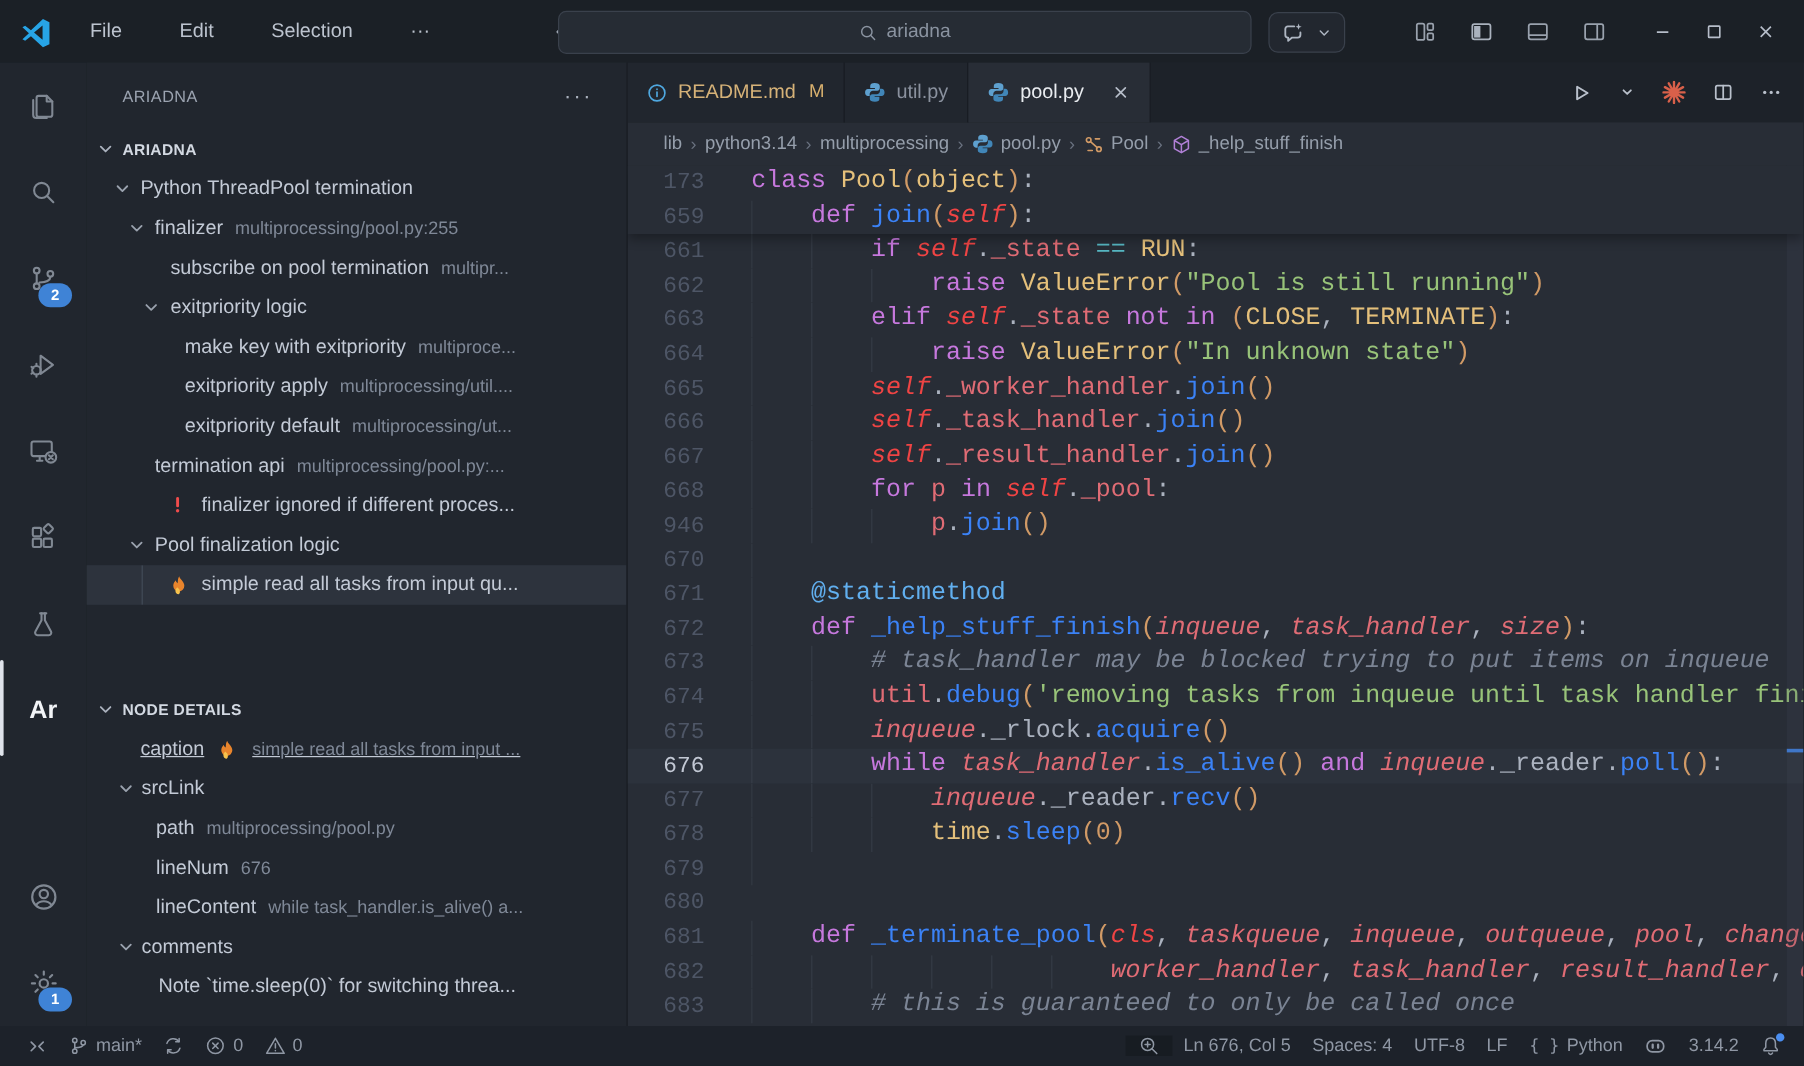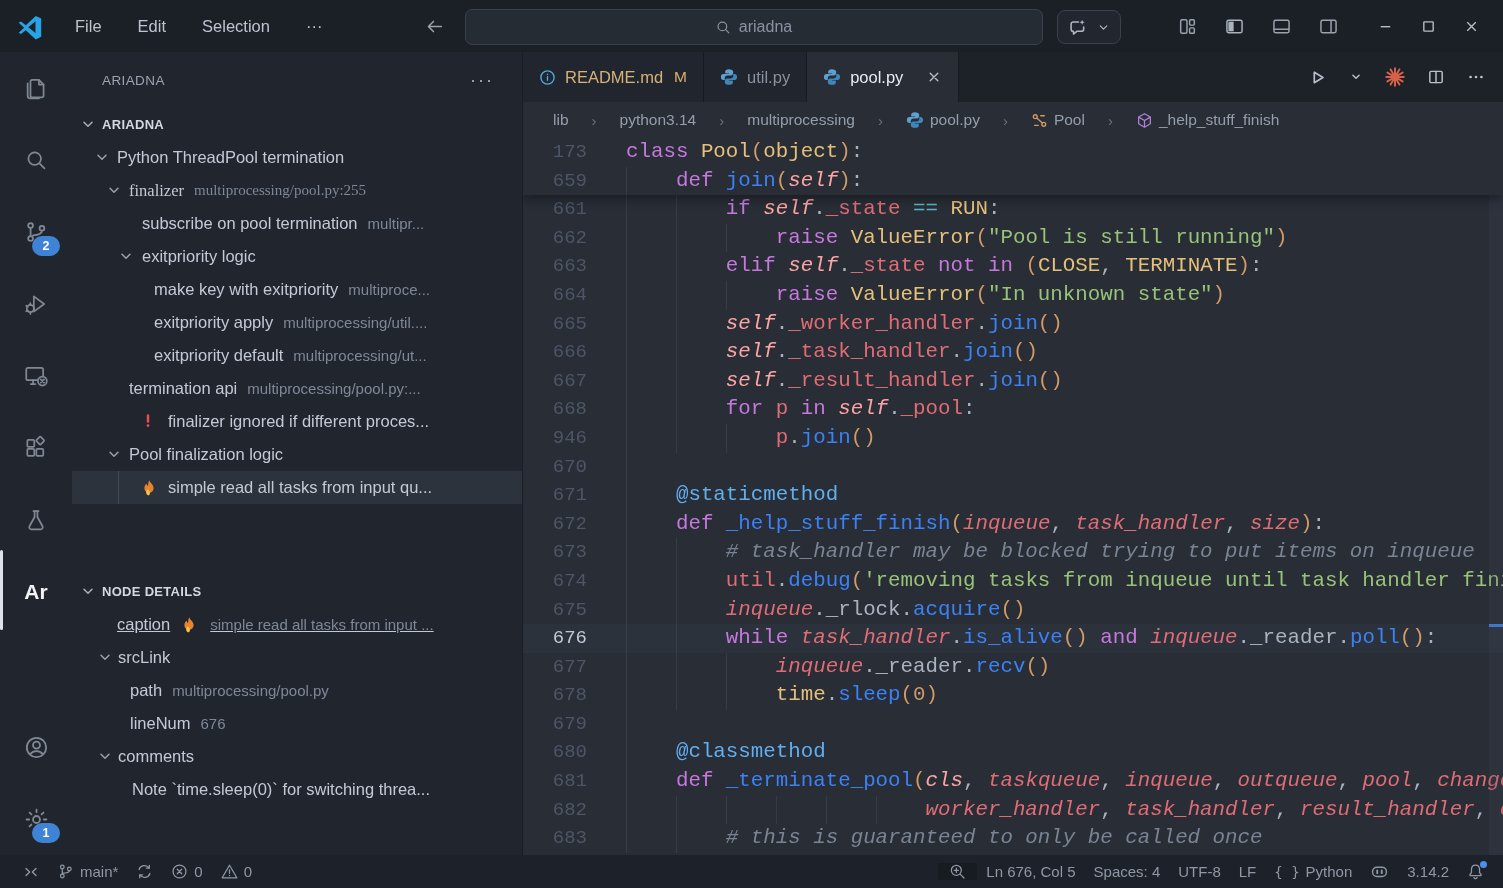--- a/index.html
+++ b/index.html
@@ -2,21 +2,21 @@
 <html><head>
 <meta charset="utf-8">
 <style>
   html,body{margin:0;padding:0;background:#1b2026;}
   body{width:1503px;height:888px;overflow:hidden;font-family:"Liberation Sans","DejaVu Sans",sans-serif;
        -webkit-font-smoothing:antialiased;color:#c7cdd8;font-size:16px;}
   svg{display:block}
   
   .titlebar{height:52px;background:#1b2026;display:flex;align-items:center;position:relative;}
   .logo{margin:0 18px 0 16px}
-  .menus{display:flex;gap:8px;color:#bdc4cf;font-size:16.5px}
+  .menus{display:flex;gap:20px;color:#bdc4cf;font-size:16.5px}
   .menus .mi{padding:4px 14px;border-radius:5px}
   .navarrows{display:flex;gap:22px;margin-left:88px;color:#9aa2ae}
   .searchbox{position:absolute;left:465px;top:9px;width:576px;height:34px;background:#262c34;
     border:1px solid #3a414c;border-radius:7px;display:flex;align-items:center;justify-content:center;
     color:#8a93a0;gap:8px;font-size:16px}
   .copbtn{position:absolute;left:1057px;top:10px;height:32px;padding:0 10px;border:1px solid #3a414c;
     border-radius:8px;background:#22272f;display:flex;align-items:center;gap:10px;color:#aeb6c2}
   .winicons{position:absolute;right:0;top:0;height:52px;display:flex;align-items:center;gap:12px;padding-right:14px}
   .winicons .wi{padding:5px 7px;color:#9aa2ae}
   .winctl{display:flex;gap:8px;margin-left:10px}
@@ -50,34 +50,34 @@
   .editor{flex:1;display:flex;flex-direction:column;background:#282d36;min-width:0}
   .tabbar{height:50px;background:#1d2229;display:flex;flex:none}
   .tab{display:flex;align-items:center;gap:9px;padding:0 16px;font-size:16.5px;color:#8a919e;
     border-right:1px solid #171b21;background:#21262e;flex:none}
   .tab.active{background:#282d36;color:#e9ecf0}
   .tab .mod{color:#d8b06e;margin-left:2px;font-size:15.5px}
   .tab.readme{color:#d6b278}
   .tab .tclose{margin-left:14px;color:#b6bdc9}
   .tabfill{flex:1;display:flex;align-items:center;justify-content:flex-end;gap:22px;padding-right:18px;color:#b9c0cb}
   .tabfill .or{color:#d8604a}
-  .breadcrumbs{height:36px;display:flex;align-items:center;gap:23px;padding-left:30px;font-size:15.5px;color:#959eab;flex:none}
+  .breadcrumbs{height:36px;display:flex;align-items:center;gap:7px;padding-left:30px;font-size:15.5px;color:#959eab;flex:none}
   .breadcrumbs .sep{color:#6a7280;font-size:15px}
   .bc{display:flex;align-items:center;gap:6px}
   
   .codearea{position:relative;flex:1;overflow:hidden;font-family:Liberation Mono, monospace;font-size:20.8px;}
   .code-row{height:28.6px;line-height:28.6px;display:flex;white-space:pre;position:relative}
   .code-row.current{background:#2c323c}
   .ln{flex:0 0 64px;text-align:right;color:#4e5666;font-size:19px;margin-right:39px}
   .code-row.current .ln{color:#c2c8d4}
   .ctext{position:relative;flex:1;min-width:0;overflow:hidden}
   .guide{position:absolute;top:0;bottom:0;width:1px;background:rgba(150,160,175,.13)}
   .sticky{position:relative;z-index:2;background:#282d36;box-shadow:0 5px 9px rgba(0,0,0,.32)}
   .tk-kw{color:#c678dd}.tk-fn{color:#3b82f6}.tk-prop{color:#e06c75}
-  .tk-param{color:#e06c75;font-style:italic}.tk-self{color:#fca5a5;font-style:italic}
+  .tk-param{color:#e06c75;font-style:italic}.tk-self{color:#ef4444;font-style:italic}
   .tk-cls{color:#e5c07b}.tk-str{color:#98c379}.tk-com{color:#7b8494;font-style:italic}
   .tk-op{color:#56b6c2}.tk-num{color:#d19a66}.tk-br{color:#d19a66}.tk-pl{color:#abb2bf}.tk-dec{color:#61afef}
   .scrolltrack{position:absolute;right:0;top:0;bottom:0;width:14px;background:rgba(70,78,92,.18)}
   .scrollmark{position:absolute;right:0;width:14px;height:3px;background:#3f76c8;top:486px}
   
   .statusbar{height:33px;background:#1d222a;display:flex;align-items:center;font-size:15px;color:#8f97a4;
     padding:0 10px 0 14px;gap:0}
   .sbitem{display:flex;align-items:center;gap:6px;padding:0 9px;height:100%}
   .sbitem.boxed{background:#171c22;padding:0 11px}
   .sbleft{display:flex;align-items:center;flex:1}
@@ -288,21 +288,21 @@
           <span>ARIADNA</span>
         </div>
         <div class="trow" style="padding-left: 45px;">
           <div class="chev" style="left: 22px;">
             <svg width="16" height="16" viewBox="0 0 16 16" fill="none" stroke="currentColor" stroke-width="1.5" stroke-linecap="round" stroke-linejoin="round">
               <path d="M4 6.2l4 4 4-4"></path>
             </svg>
           </div>
           <span>Python ThreadPool termination</span>
         </div>
-        <div class="trow" style="padding-left: 57px; font-family: Liberation Serif, serif;">
+        <div class="trow" style="padding-left: 57px;">
           <div class="chev" style="left: 34px;">
             <svg width="16" height="16" viewBox="0 0 16 16" fill="none" stroke="currentColor" stroke-width="1.5" stroke-linecap="round" stroke-linejoin="round">
               <path d="M4 6.2l4 4 4-4"></path>
             </svg>
           </div>
           <span>finalizer</span>
           <span class="tdesc">multiprocessing/pool.py:255</span>
         </div>
         <div class="trow" style="padding-left: 70px;">
           <span>subscribe on pool termination</span>
@@ -386,20 +386,24 @@
           </div>
           <span>srcLink</span>
         </div>
         <div class="trow" style="padding-left: 58px;">
           <span>path</span>
           <span class="tdesc">multiprocessing/pool.py</span>
         </div>
         <div class="trow" style="padding-left: 58px;">
           <span>lineNum</span>
           <span class="tdesc">676</span>
+        </div>
+        <div class="trow" style="padding-left: 58px;">
+          <span>lineContent</span>
+          <span class="tdesc">while task_handler.is_alive() a...</span>
         </div>
         <div class="trow" style="padding-left: 46px;">
           <div class="chev" style="left: 25px;">
             <svg width="16" height="16" viewBox="0 0 16 16" fill="none" stroke="currentColor" stroke-width="1.5" stroke-linecap="round" stroke-linejoin="round">
               <path d="M4 6.2l4 4 4-4"></path>
             </svg>
           </div>
           <span>comments</span>
         </div>
         <div class="trow" style="padding-left: 60px;">
@@ -536,21 +540,21 @@
           <div class="code-row"><span class="ln">670</span><span class="ctext"><i class="guide" style="left: calc(0ch);"></i></span></div>
           <div class="code-row"><span class="ln">671</span><span class="ctext"><i class="guide" style="left: calc(0ch);"></i><span class="tk-pl">    </span><span class="tk-dec">@staticmethod</span></span></div>
           <div class="code-row"><span class="ln">672</span><span class="ctext"><i class="guide" style="left: calc(0ch);"></i><span class="tk-pl">    </span><span class="tk-kw">def</span><span class="tk-pl"> </span><span class="tk-fn">_help_stuff_finish</span><span class="tk-br">(</span><span class="tk-param">inqueue</span><span class="tk-pl">, </span><span class="tk-param">task_handler</span><span class="tk-pl">, </span><span class="tk-param">size</span><span class="tk-br">)</span><span class="tk-pl">:</span></span></div>
           <div class="code-row"><span class="ln">673</span><span class="ctext"><i class="guide" style="left: calc(0ch);"></i><i class="guide" style="left: calc(4ch);"></i><span class="tk-pl">        </span><span class="tk-com"># task_handler may be blocked trying to put items on inqueue</span></span></div>
           <div class="code-row"><span class="ln">674</span><span class="ctext"><i class="guide" style="left: calc(0ch);"></i><i class="guide" style="left: calc(4ch);"></i><span class="tk-pl">        </span><span class="tk-prop">util</span><span class="tk-pl">.</span><span class="tk-fn">debug</span><span class="tk-br">(</span><span class="tk-str">'removing tasks from inqueue until task handler finished'</span></span></div>
           <div class="code-row"><span class="ln">675</span><span class="ctext"><i class="guide" style="left: calc(0ch);"></i><i class="guide" style="left: calc(4ch);"></i><span class="tk-pl">        </span><span class="tk-param">inqueue</span><span class="tk-pl">._rlock.</span><span class="tk-fn">acquire</span><span class="tk-br">()</span></span></div>
           <div class="code-row current"><span class="ln">676</span><span class="ctext"><i class="guide" style="left: calc(0ch);"></i><i class="guide" style="left: calc(4ch);"></i><span class="tk-pl">        </span><span class="tk-kw">while</span><span class="tk-pl"> </span><span class="tk-param">task_handler</span><span class="tk-pl">.</span><span class="tk-fn">is_alive</span><span class="tk-br">()</span><span class="tk-pl"> </span><span class="tk-kw">and</span><span class="tk-pl"> </span><span class="tk-param">inqueue</span><span class="tk-pl">._reader.</span><span class="tk-fn">poll</span><span class="tk-br">()</span><span class="tk-pl">:</span></span></div>
           <div class="code-row"><span class="ln">677</span><span class="ctext"><i class="guide" style="left: calc(0ch);"></i><i class="guide" style="left: calc(4ch);"></i><i class="guide" style="left: calc(8ch);"></i><span class="tk-pl">            </span><span class="tk-param">inqueue</span><span class="tk-pl">._reader.</span><span class="tk-fn">recv</span><span class="tk-br">()</span></span></div>
           <div class="code-row"><span class="ln">678</span><span class="ctext"><i class="guide" style="left: calc(0ch);"></i><i class="guide" style="left: calc(4ch);"></i><i class="guide" style="left: calc(8ch);"></i><span class="tk-pl">            </span><span class="tk-cls">time</span><span class="tk-pl">.</span><span class="tk-fn">sleep</span><span class="tk-br">(</span><span class="tk-num">0</span><span class="tk-br">)</span></span></div>
           <div class="code-row"><span class="ln">679</span><span class="ctext"><i class="guide" style="left: calc(0ch);"></i></span></div>
-          <div class="code-row"><span class="ln">680</span><span class="ctext"><i class="guide" style="left: calc(0ch);"></i><span class="tk-pl">    </span><span class="tk-dec">@classmethod</span></span></div>
+          <div class="code-row"><span class="ln">680</span></div>
           <div class="code-row"><span class="ln">681</span><span class="ctext"><i class="guide" style="left: calc(0ch);"></i><span class="tk-pl">    </span><span class="tk-kw">def</span><span class="tk-pl"> </span><span class="tk-fn">_terminate_pool</span><span class="tk-br">(</span><span class="tk-self">cls</span><span class="tk-pl">, </span><span class="tk-param">taskqueue</span><span class="tk-pl">, </span><span class="tk-param">inqueue</span><span class="tk-pl">, </span><span class="tk-param">outqueue</span><span class="tk-pl">, </span><span class="tk-param">pool</span><span class="tk-pl">, </span><span class="tk-param">change_notifier</span></span></div>
           <div class="code-row"><span class="ln">682</span><span class="ctext"><i class="guide" style="left: calc(0ch);"></i><i class="guide" style="left: calc(4ch);"></i><i class="guide" style="left: calc(8ch);"></i><i class="guide" style="left: calc(12ch);"></i><i class="guide" style="left: calc(16ch);"></i><i class="guide" style="left: calc(20ch);"></i><span class="tk-pl">                        </span><span class="tk-param">worker_handler</span><span class="tk-pl">, </span><span class="tk-param">task_handler</span><span class="tk-pl">, </span><span class="tk-param">result_handler</span><span class="tk-pl">, </span><span class="tk-param">cache</span></span></div>
           <div class="code-row"><span class="ln">683</span><span class="ctext"><i class="guide" style="left: calc(0ch);"></i><i class="guide" style="left: calc(4ch);"></i><span class="tk-pl">        </span><span class="tk-com"># this is guaranteed to only be called once</span></span></div>
         </div>
       <div class="scrolltrack"></div>
       <div class="scrollmark"></div>
     </div>
   </div>
 </div>
 

